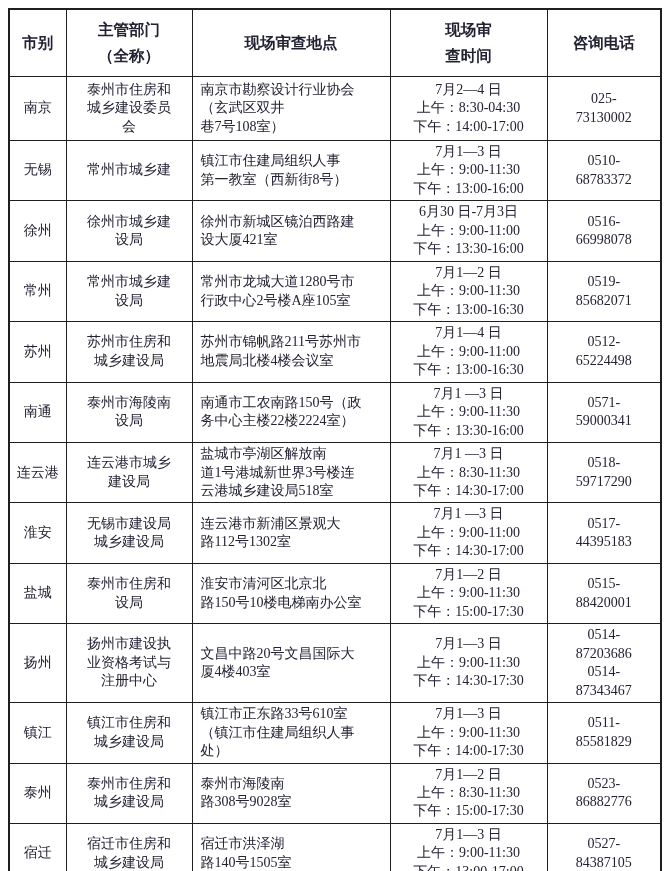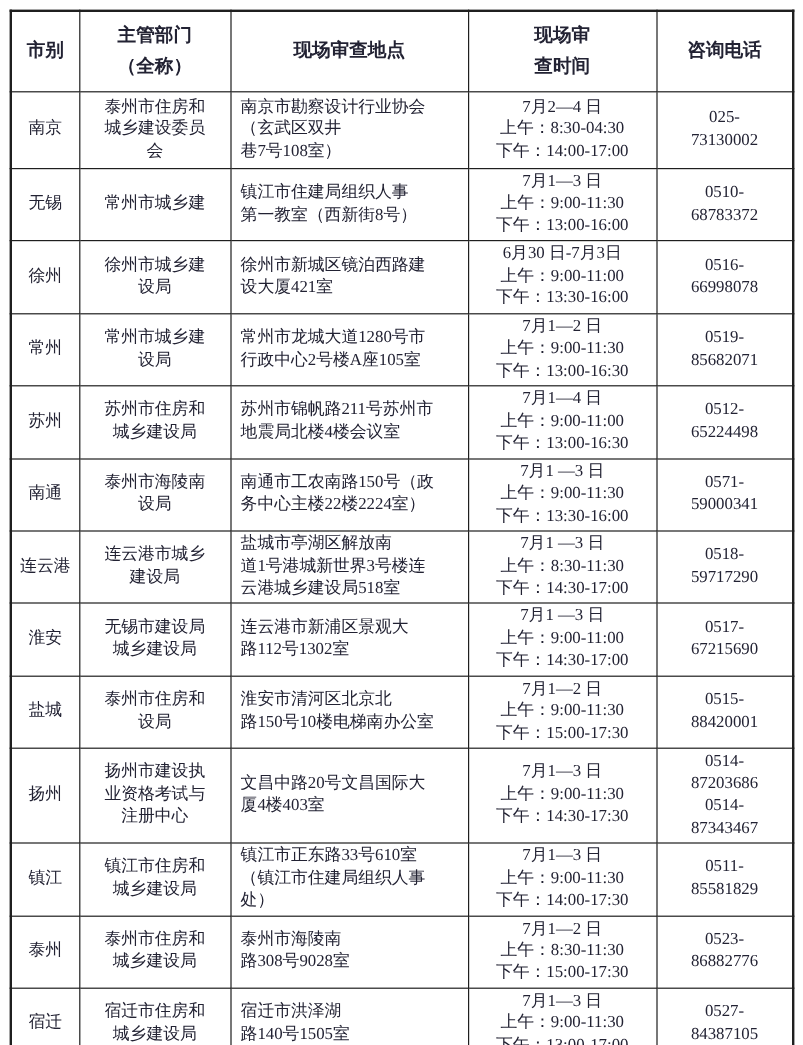--- a/index.html
+++ b/index.html
@@ -171,21 +171,21 @@
       <tr>
     <td class="city-cell">淮安</td>
     <td class="department-cell">无锡市建设局
 城乡建设局</td>
     <td class="location-cell">连云港市新浦区景观大
 路112号1302室</td>
     <td class="time-cell">7月1 —3 日
 上午：9:00-11:00
 下午：14:30-17:00</td>
     <td class="phone-cell">0517-
-67215690</td>
+44395183</td>
   </tr>
       <tr>
     <td class="city-cell">盐城</td>
     <td class="department-cell">泰州市住房和
 设局</td>
     <td class="location-cell">淮安市清河区北京北
 路150号10楼电梯南办公室</td>
     <td class="time-cell">7月1—2 日
 上午：9:00-11:30
 下午：15:00-17:30</td>

